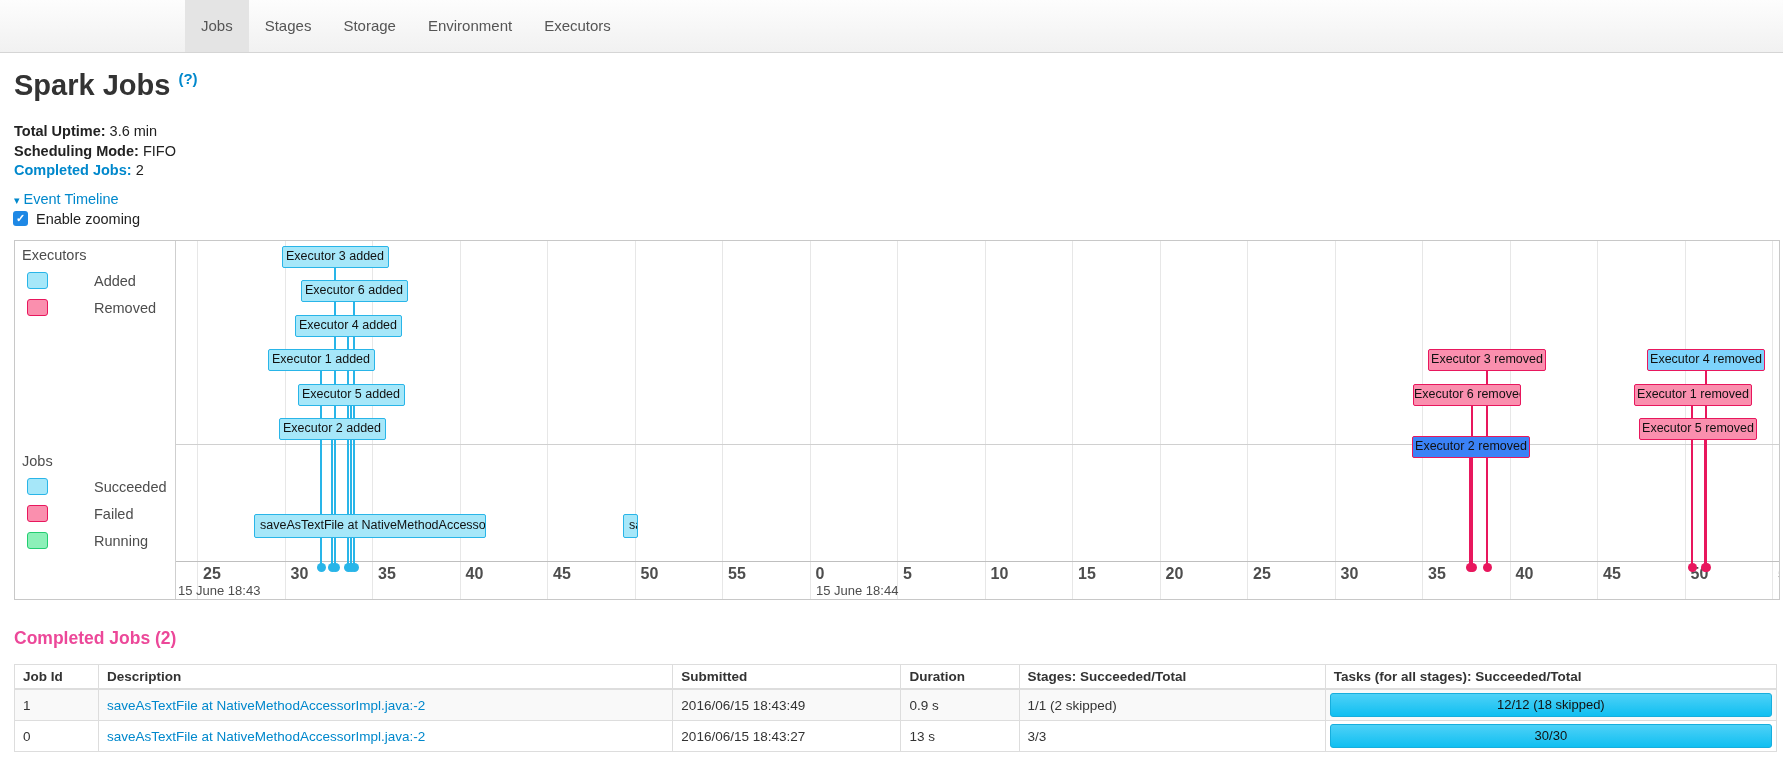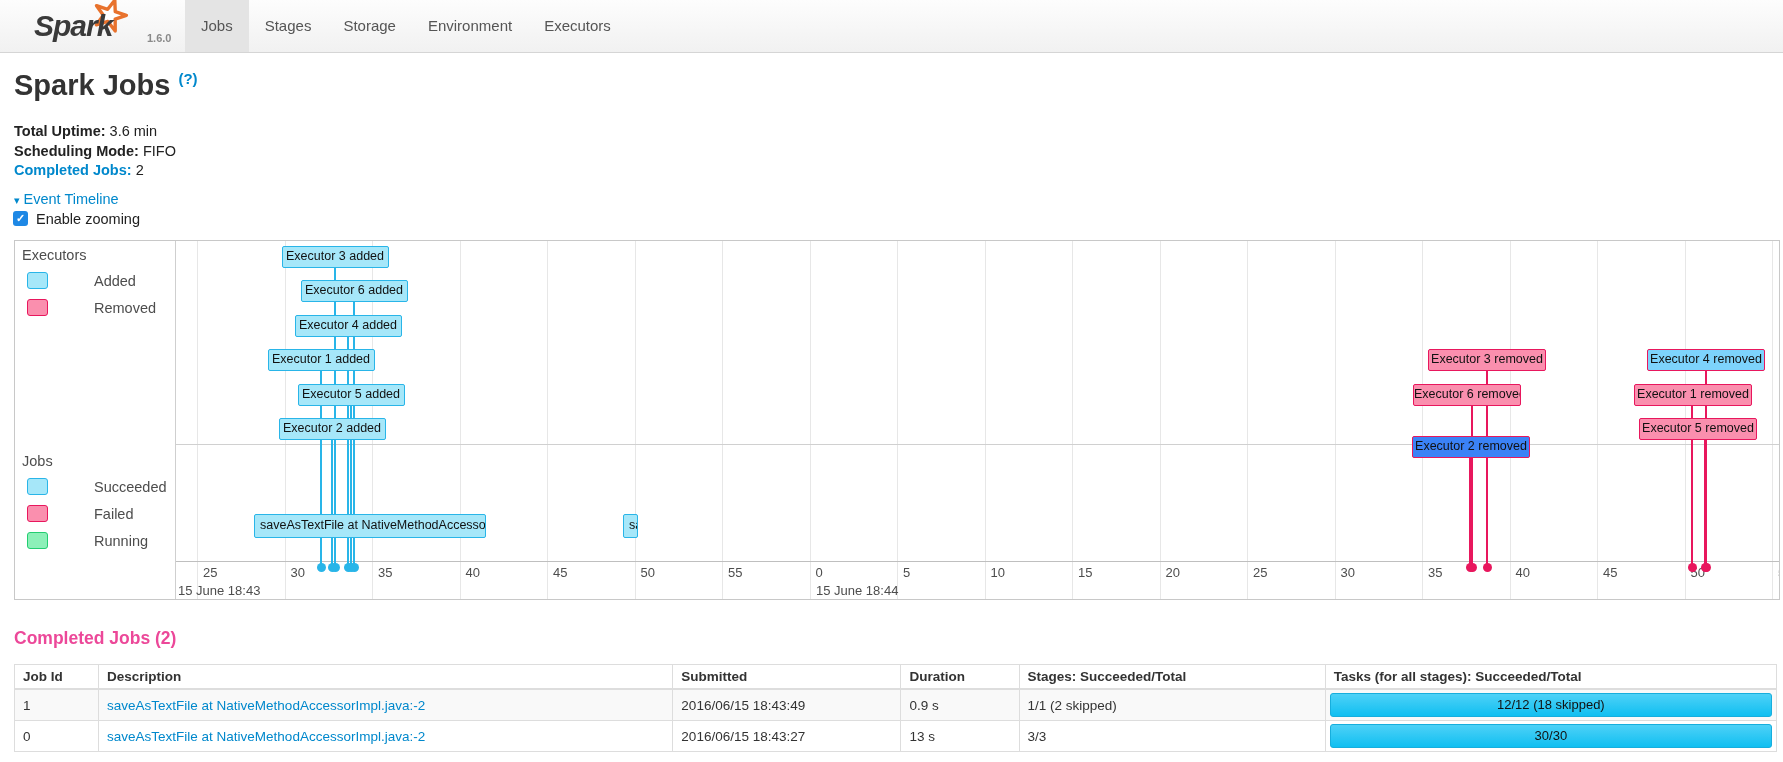--- a/index.html
+++ b/index.html
@@ -44,49 +44,40 @@
   .lg-label{font-size:14.5px;color:#4d4d4d;}
   .gridline{position:absolute;top:0;width:1px;height:360px;background:#e7e7e7;z-index:0;}
   .h-divider{position:absolute;left:0;top:203px;width:1766px;height:1px;background:#d0d0d0;z-index:1;}
   .h-axis{position:absolute;left:161px;top:320px;width:1605px;height:1px;background:#bfbfbf;z-index:1;}
   .ev-box{position:absolute;height:22px;border:1.5px solid;border-radius:2px;font-size:12.5px;
     color:#111;text-align:center;line-height:19px;white-space:nowrap;overflow:hidden;z-index:3;cursor:pointer;}
   .ev-stem{position:absolute;width:2px;z-index:2;}
   .ev-dot{position:absolute;width:9px;height:9px;border-radius:50%;z-index:3;}
   .job-box{position:absolute;top:273px;height:24px;border:1.5px solid;border-radius:2px;font-size:12.5px;
     color:#111;line-height:21px;padding:0 5px;white-space:nowrap;overflow:hidden;z-index:3;cursor:pointer;}
-  .tick-label{position:absolute;top:324px;font-size:13px;color:#4d4d4d;z-index:2;white-space:nowrap;}
+  .tick-label{position:absolute;top:324px;font-size:16px;color:#4d4d4d;z-index:2;white-space:nowrap;font-weight:bold;}
   .major-label{position:absolute;top:342px;font-size:13px;color:#4d4d4d;z-index:2;white-space:nowrap;}
 
   
   .cj-heading{position:absolute;left:14px;top:628px;font-size:17.5px;font-weight:bold;color:#ec4899;}
   .jobs-table{position:absolute;left:14px;top:664px;width:1763px;border-collapse:collapse;
     font-size:13.5px;color:#333;table-layout:fixed;}
   .jobs-table th{border:1px solid #ddd;border-bottom:2px solid #ddd;padding:4px 8px;text-align:left;
     font-weight:bold;height:22px;cursor:pointer;}
   .jobs-table td{border:1px solid #ddd;padding:5px 8px;height:30px;vertical-align:middle;}
   .jobs-table tr.striped{background:#f9f9f9;}
   .jobs-table a{color:#0088cc;text-decoration:none;cursor:pointer;}
   .td-bar{padding:3px 4px !important;}
   .progress-bar{height:24px;border-radius:3px;border:1px solid #17aedd;
     background:linear-gradient(#4ed1f7,#10bff1);text-align:center;line-height:22px;font-size:13px;color:#111;}
 </style>
 </head>
 <body>
 
 <div class="navbar">
-  <div class="brand">
-    <span class="logo-star">
-      <svg width="36" height="34" viewBox="0 0 24 23" style="transform:rotate(18deg);">
-        <polygon points="12,1 14.7,8.3 22.6,8.3 16.2,13.1 18.7,20.7 12,16.1 5.3,20.7 7.8,13.1 1.4,8.3 9.3,8.3" fill="#ffffff" stroke="#e8722d" stroke-width="2.3" stroke-linejoin="round"></polygon>
-      </svg>
-    </span>
-    <span class="logo-text">Spark</span>
-    <span class="version">1.6.0</span>
-  </div>
   <ul class="nav-tabs" id="nav-tabs">
       <li class="active">Jobs</li>
       <li>Stages</li>
       <li>Storage</li>
       <li>Environment</li>
       <li>Executors</li>
     </ul>
 </div>
 
 <div class="page-title"><span>Spark Jobs</span> <sup>(?)</sup></div>

